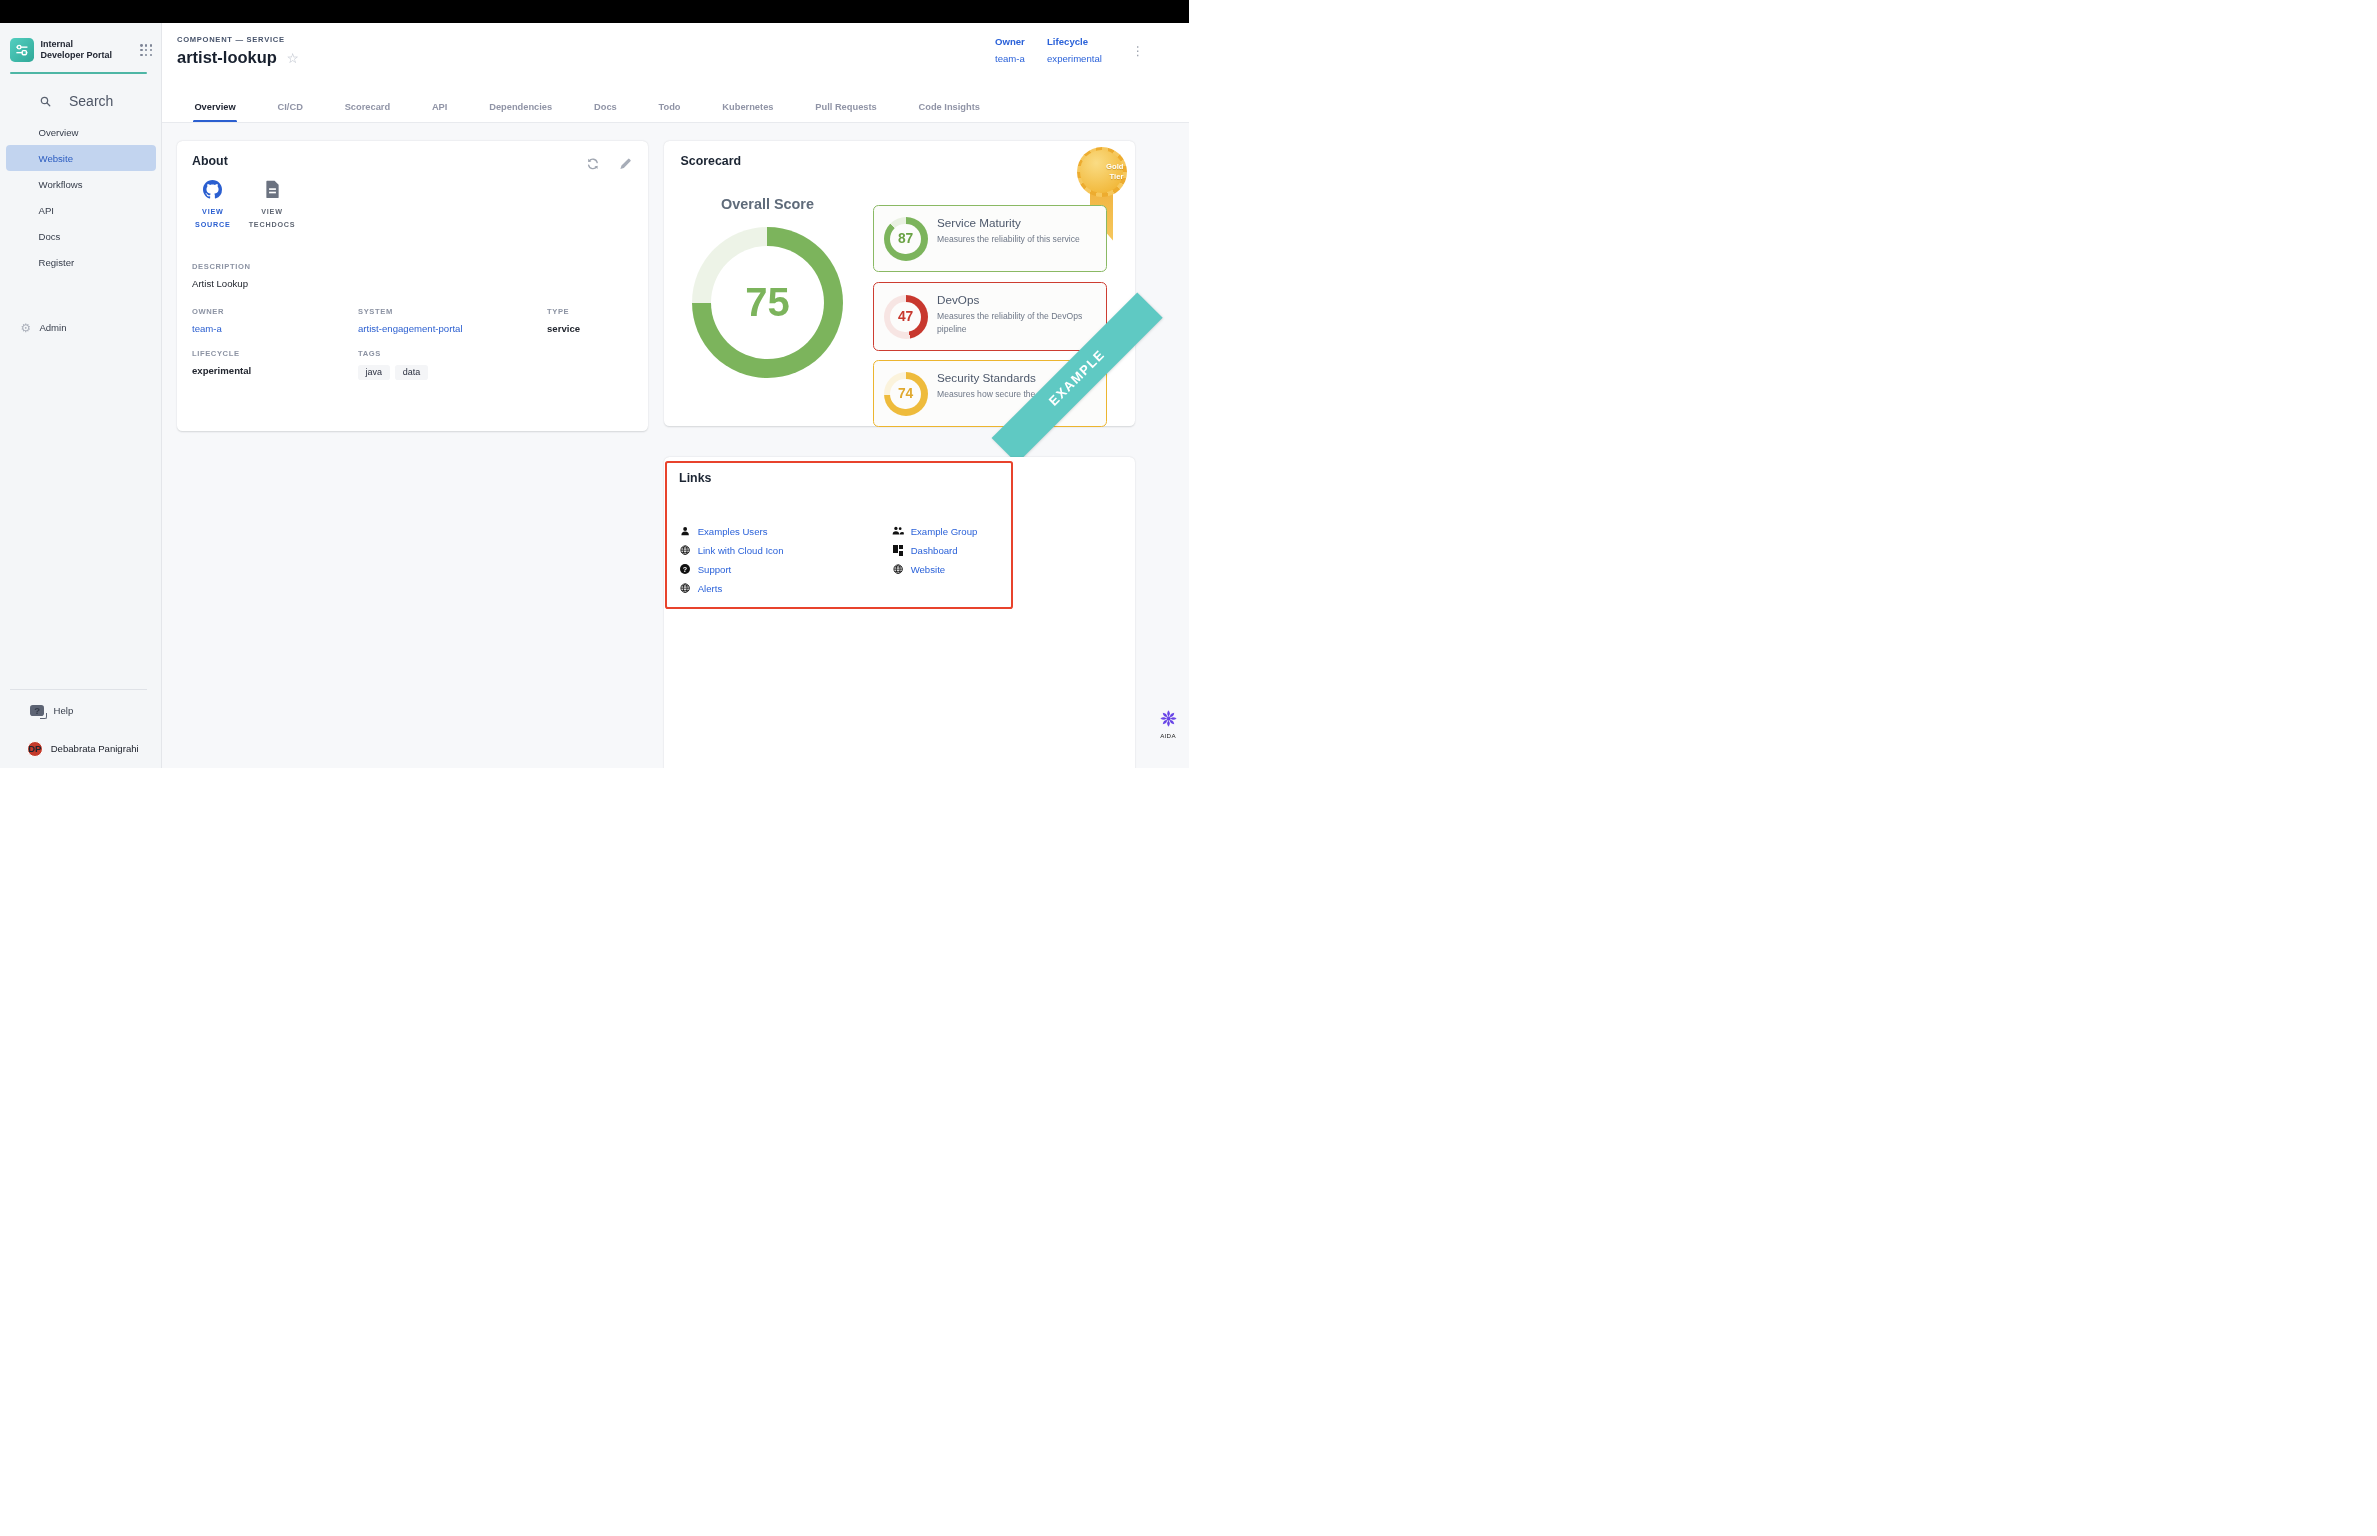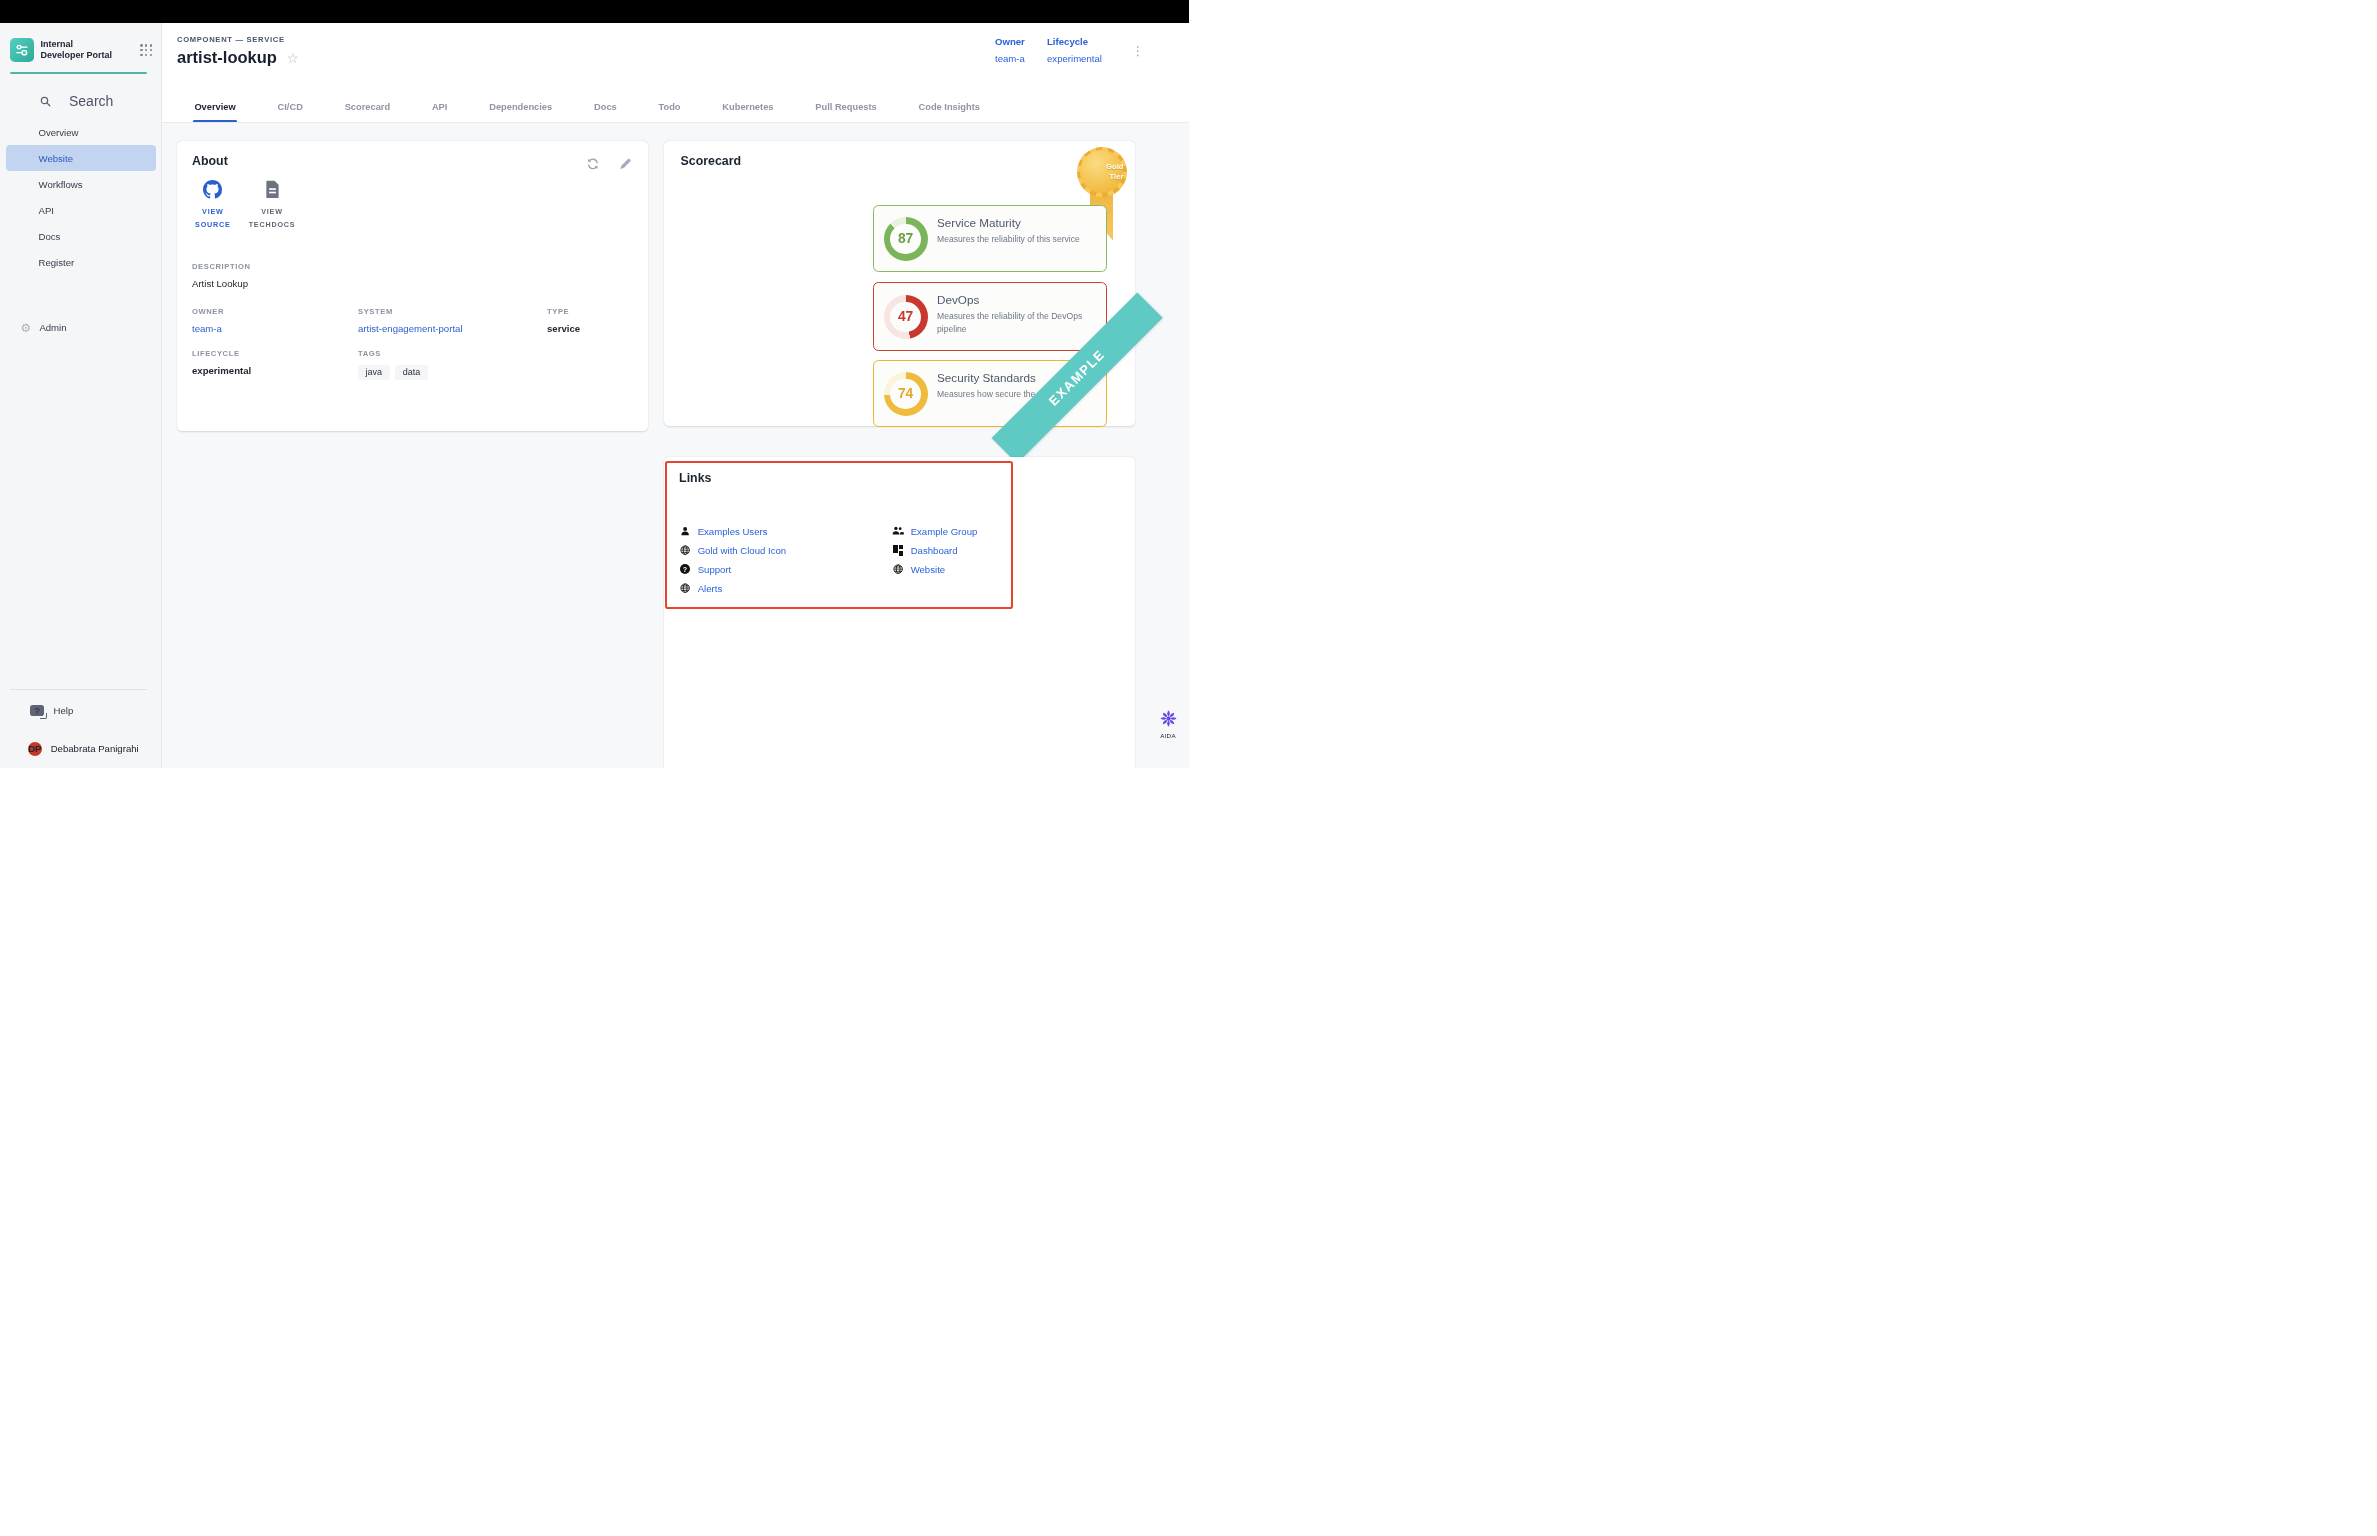--- a/index.html
+++ b/index.html
@@ -319,20 +319,26 @@
 
         <div class="gold-badge">
           <div class="gold-tail"></div>
           <div class="gold-scallop"></div>
           <div class="gold-circle">
             <span>Gold</span>
             <span>Tier</span>
           </div>
         </div>
 
+        <div class="overall-wrap">
+          <div class="overall-title">Overall Score</div>
+          <div class="ring overall-ring" style="background: conic-gradient(rgb(124, 180, 92) 75%, rgb(237, 243, 231) 0deg);">
+            <div class="ring-hole">75</div>
+          </div>
+        </div>
 
         <div class="metric-row row-0">
           <div class="ring" style="background: conic-gradient(rgb(124, 180, 92) 87%, rgb(233, 241, 225) 0deg);">
             <div class="ring-hole">87</div>
           </div>
           <div class="metric-text">
             <div class="metric-name">Service Maturity</div>
             <div class="metric-desc">Measures the reliability of this service</div>
           </div>
         </div>
@@ -378,21 +384,21 @@
                   <svg width="10.3" height="10.3" viewBox="0 0 16 16">
                       <g stroke="#111" stroke-width="1.3" fill="none">
                         <circle cx="8" cy="8" r="6.6"></circle>
                         <ellipse cx="8" cy="8" rx="3" ry="6.6"></ellipse>
                         <line x1="1.4" y1="8" x2="14.6" y2="8"></line>
                         <line x1="2.2" y1="4.6" x2="13.8" y2="4.6"></line>
                         <line x1="2.2" y1="11.4" x2="13.8" y2="11.4"></line>
                       </g>
                     </svg>
                 </span>
-                <a class="li-label">Gold with Cloud Icon</a>
+                <a class="li-label">Link with Cloud Icon</a>
               </div>
               <div class="link-row">
                 <span class="li-icon">
                     <span class="qmark">?</span>
                   </span>
                 <a class="li-label">Support</a>
               </div>
               <div class="link-row">
                 <span class="li-icon">
                   <svg width="10.3" height="10.3" viewBox="0 0 16 16">

